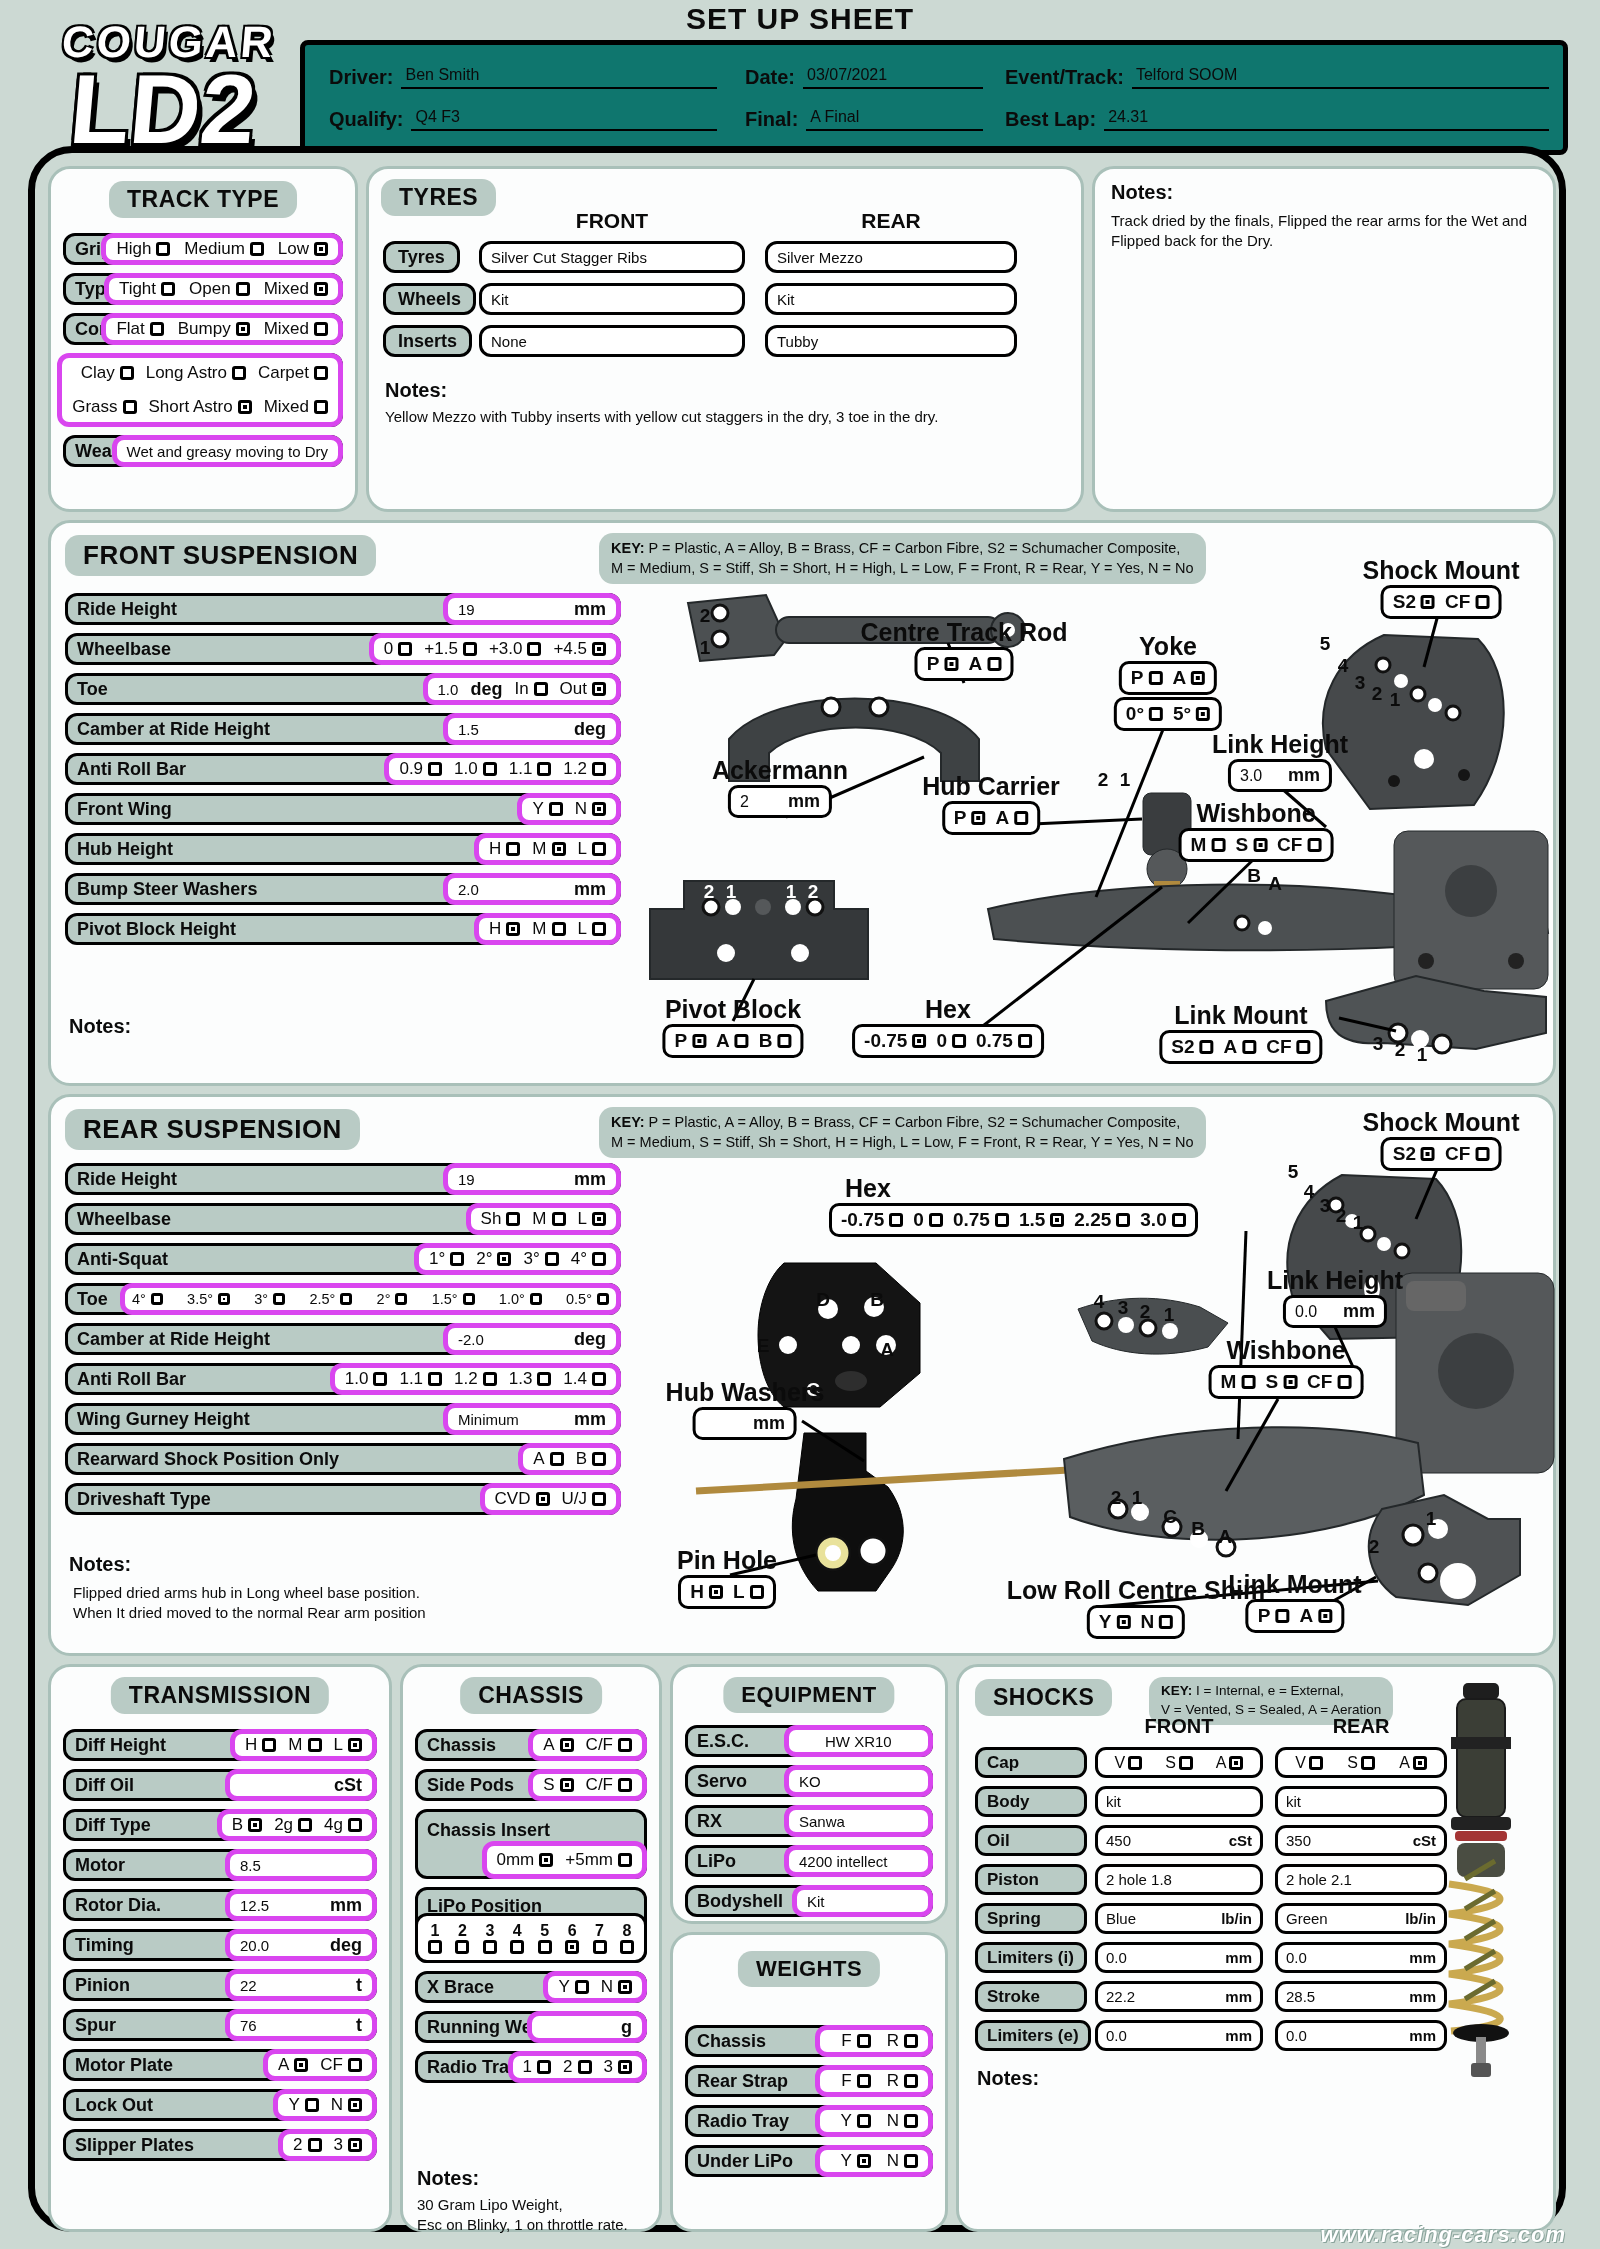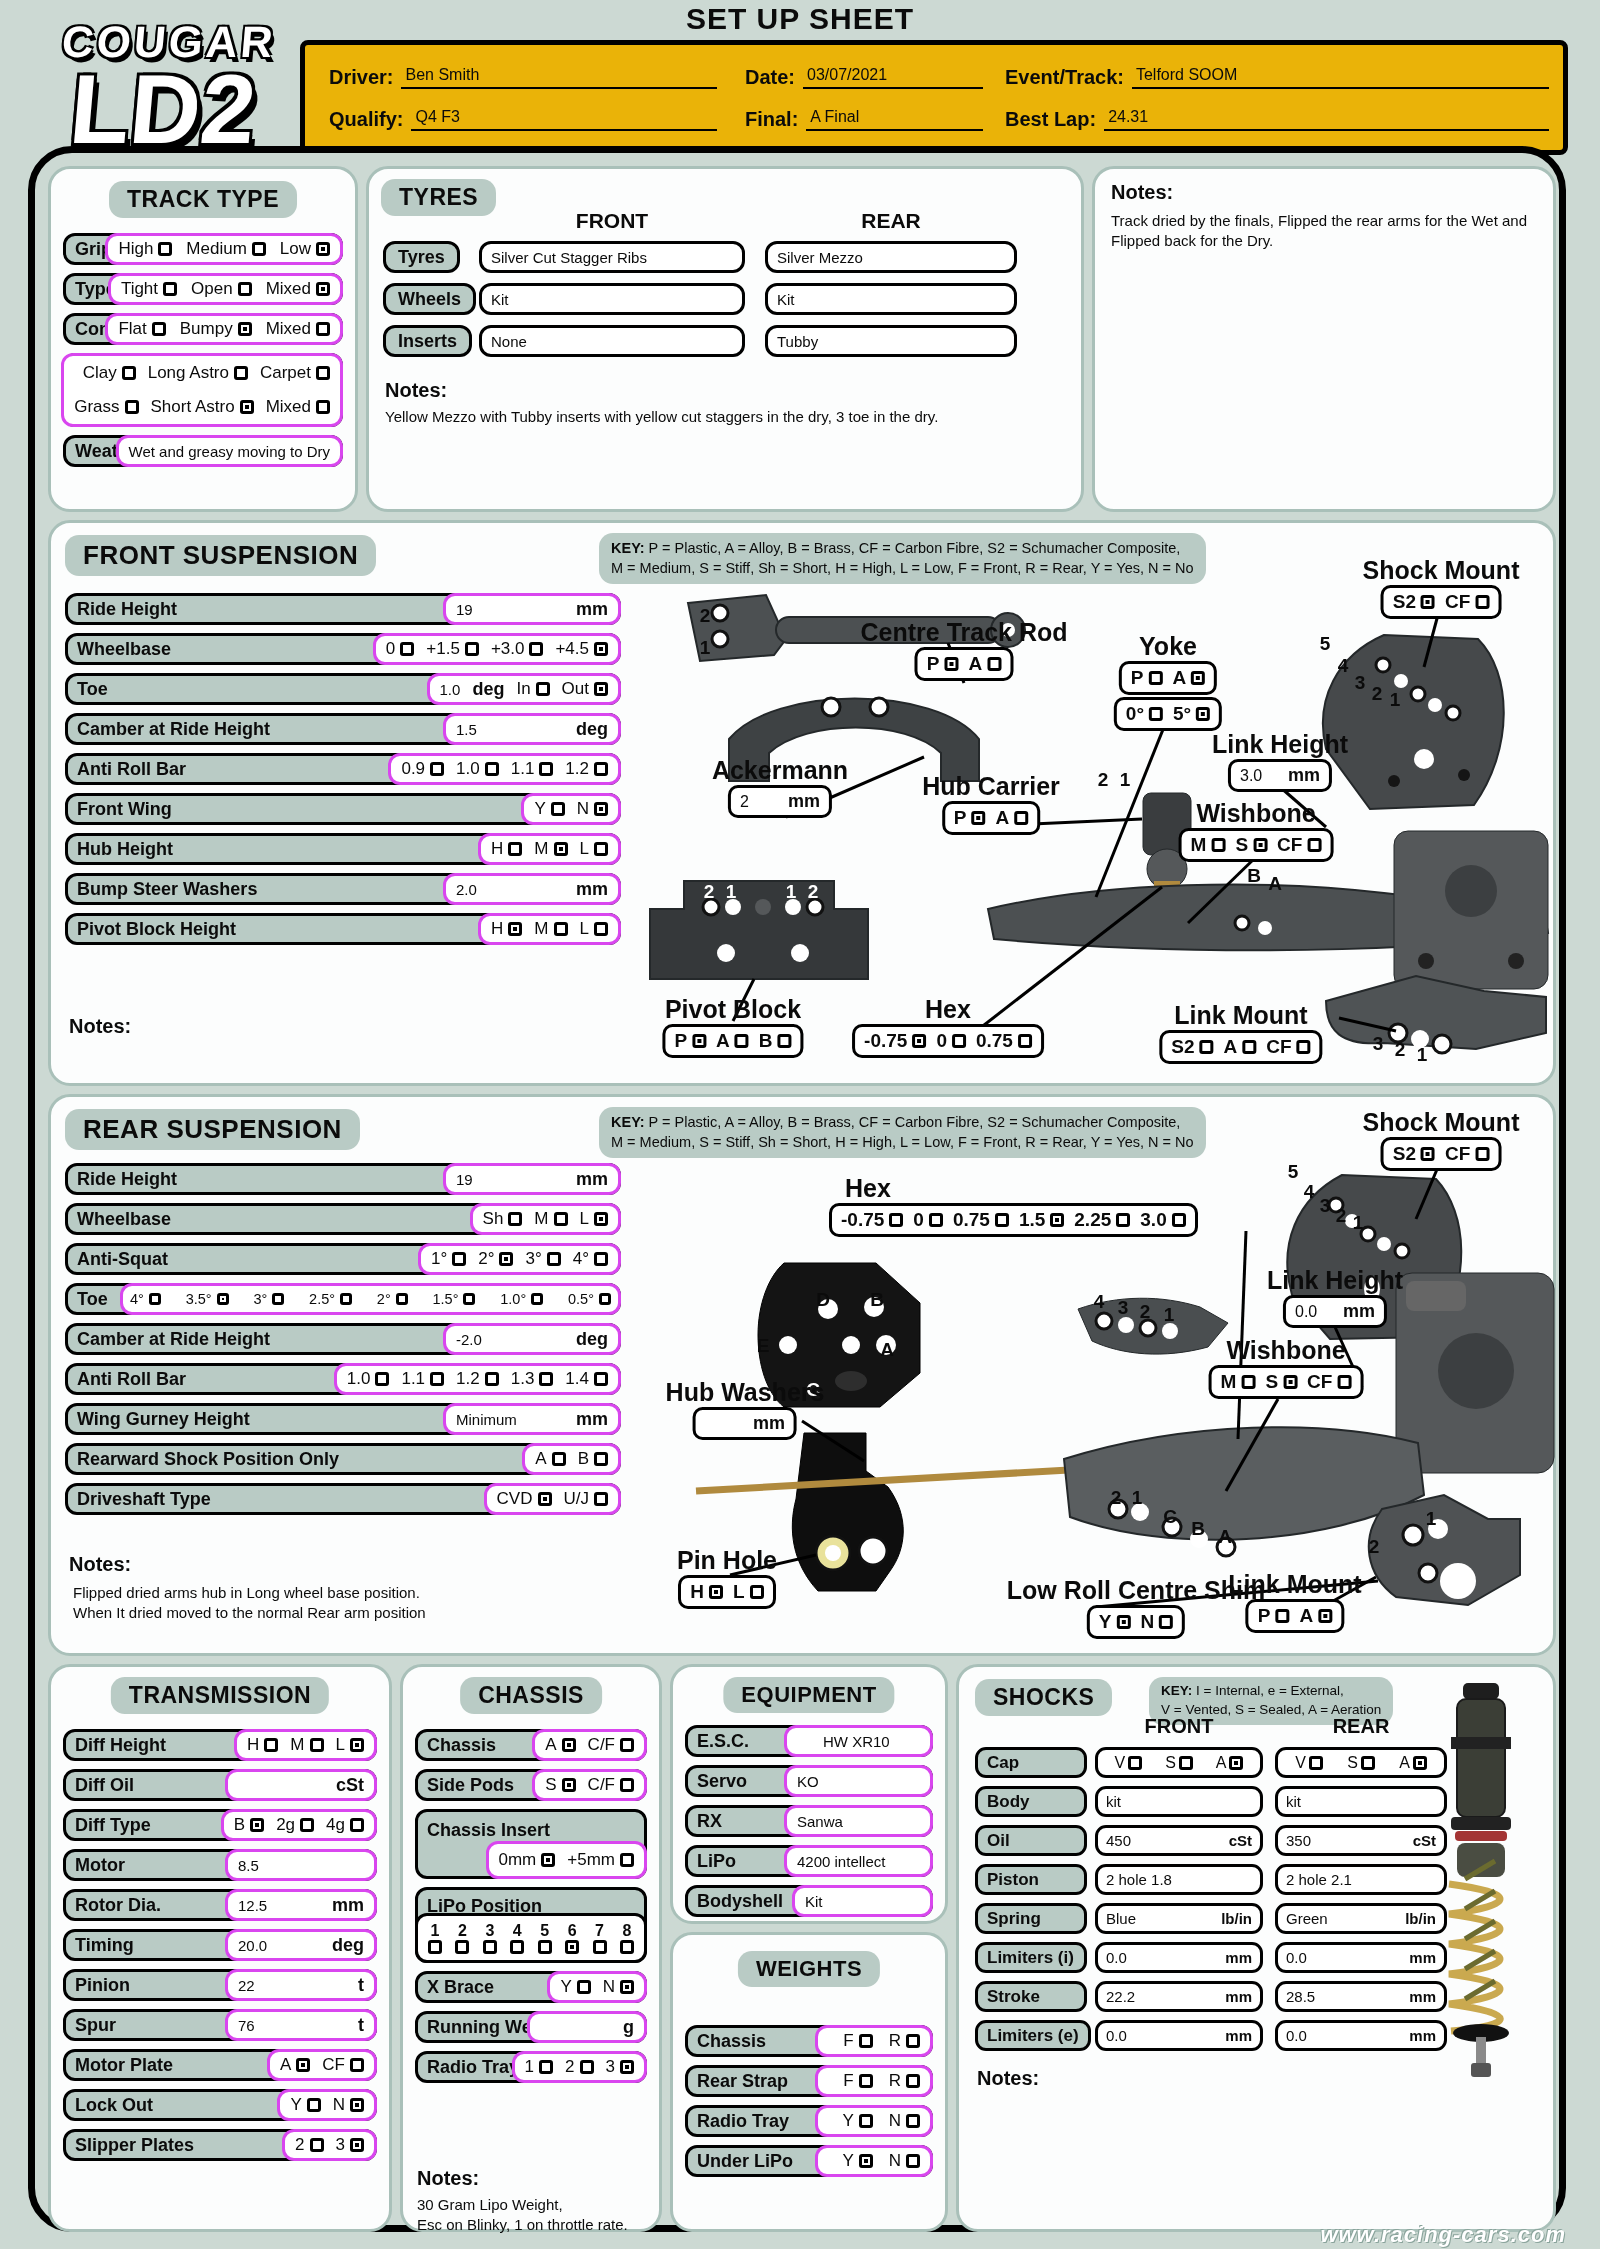--- a/index.html
+++ b/index.html
@@ -24,21 +24,21 @@
     font-size:44px;font-weight:900;letter-spacing:3px;color:#fff;line-height:1;
     text-shadow:-2px -2px 0 #000,2px -2px 0 #000,-2px 2px 0 #000,2px 2px 0 #000,4px 5px 0 #000;
   }
   .logo2{
     font-size:98px;font-weight:900;color:#fff;line-height:.88;margin-top:2px;
     text-shadow:-3px -3px 0 #000,3px -3px 0 #000,-3px 3px 0 #000,3px 3px 0 #000,6px 7px 0 #000;
   }
   
   .hdrbox{
     position:absolute;left:300px;top:40px;width:1268px;height:115px;
-    background:#eab308;border:5px solid #000;border-radius:8px;
+    background:#0f766e;border:5px solid #000;border-radius:8px;
   }
   .hf{position:absolute;display:flex;align-items:flex-end;gap:8px;height:30px;}
   .hl{font-weight:bold;font-size:20px;white-space:nowrap;}
   .hv{font-size:16px;flex:1;border-bottom:2px solid #000;padding:0 4px 3px 4px;min-height:22px;white-space:nowrap;}
   
   .container{
     position:absolute;left:28px;top:146px;width:1538px;height:2086px;
     border:7px solid #000;border-radius:44px;background:var(--sage);
   }
   
@@ -51,21 +51,21 @@
   .key{
     position:absolute;background:var(--sage2);border-radius:14px;
     padding:5px 12px;font-size:14.5px;line-height:1.4;white-space:nowrap;
   }
   .key b{font-weight:800;}
   
   .rows{position:absolute;}
   .srow{position:relative;height:32px;background:var(--sage2);border:3px solid #000;border-radius:12px;margin-bottom:8px;}
   .slab{position:absolute;left:9px;top:50%;transform:translateY(-50%);font-weight:bold;font-size:18px;white-space:nowrap;}
   .sbox{
-    position:absolute;right:-3px;top:-3px;height:32px;background:#fff;border:3px solid #d946ef;border-radius:12px;
+    position:absolute;right:-3px;top:-3px;height:32px;background:#fff;border:5px solid #d946ef;border-radius:12px;
     display:flex;align-items:center;gap:12px;padding:0 10px;white-space:nowrap;
   }
   .sbox.vbx{justify-content:space-between;}
   .sbox.fill{justify-content:flex-start;}
   .val{font-size:15px;}
   .unit{font-size:18px;font-weight:bold;}
   .unit.sm{font-size:15px;}
   .opt{display:inline-flex;align-items:center;gap:5px;font-size:17px;}
   .opt-t{white-space:nowrap;}
   .cb{width:14px;height:14px;border:3px solid #000;border-radius:3px;background:#fff;display:inline-block;position:relative;flex:none;}

